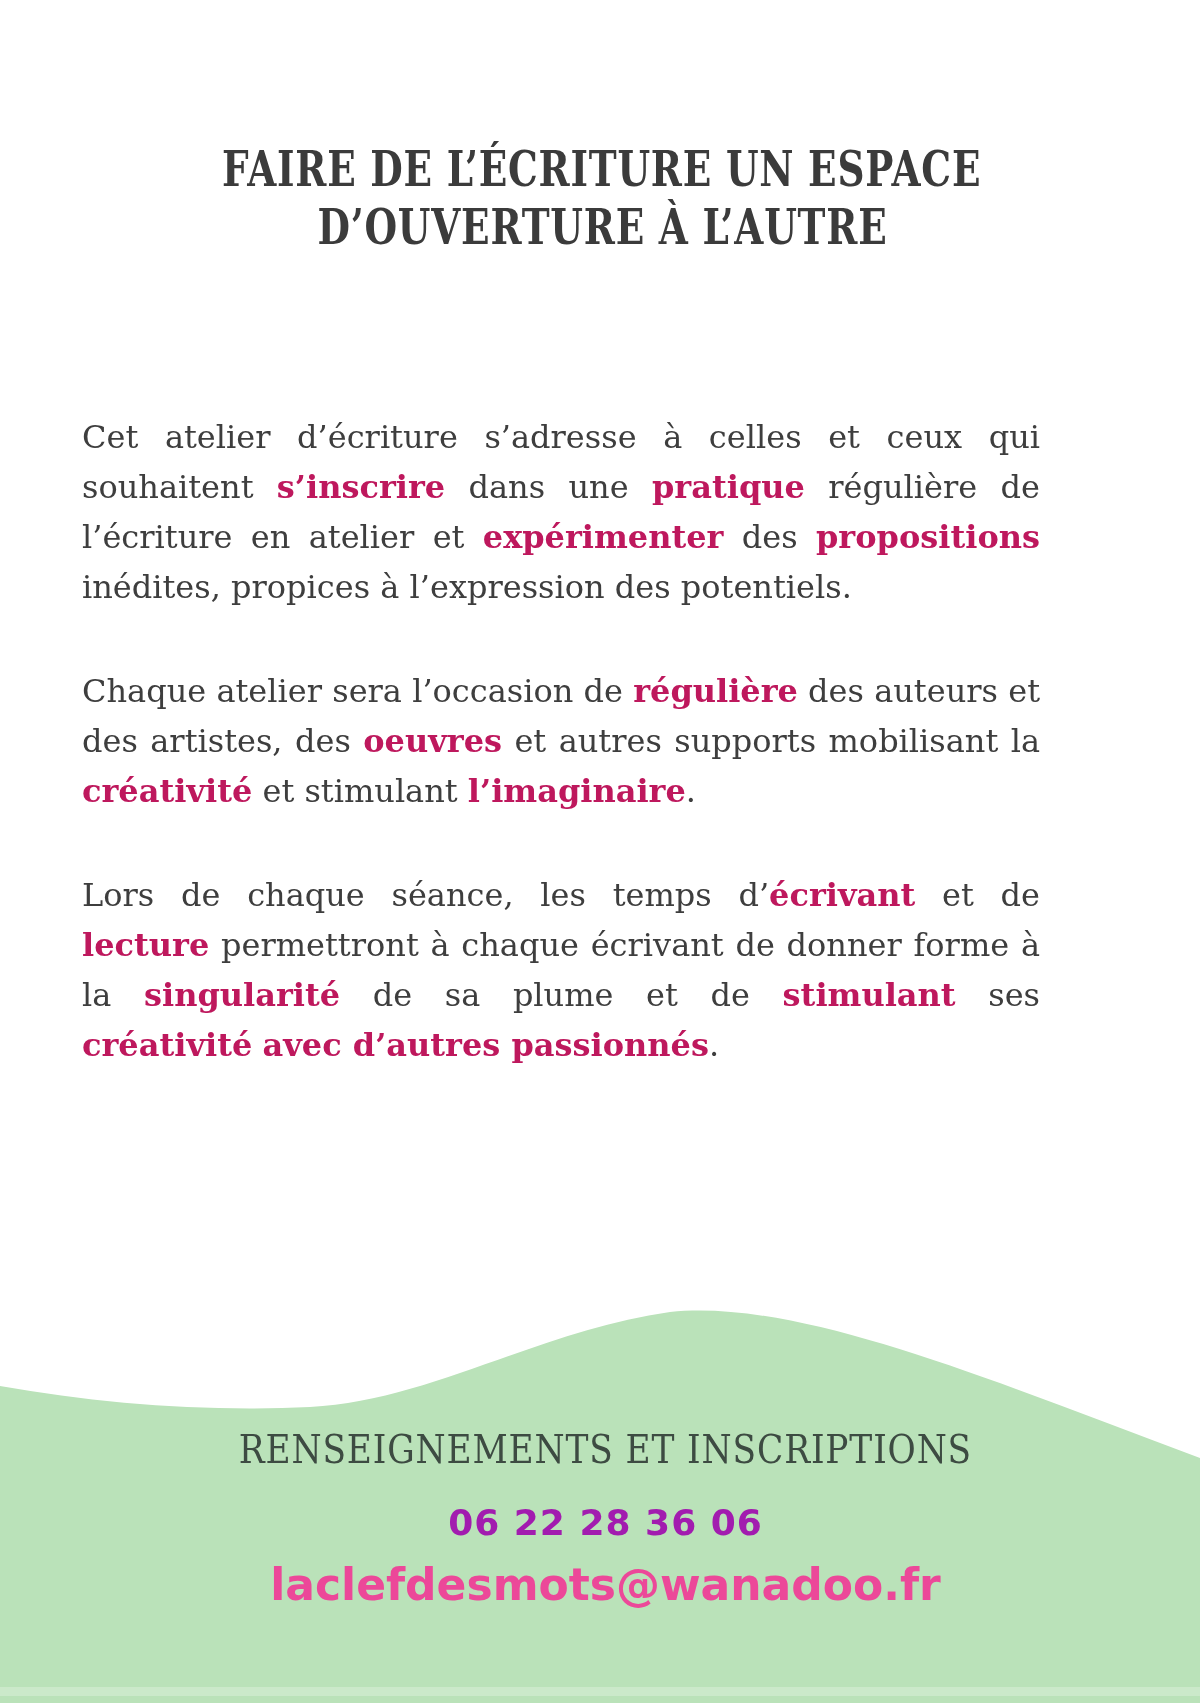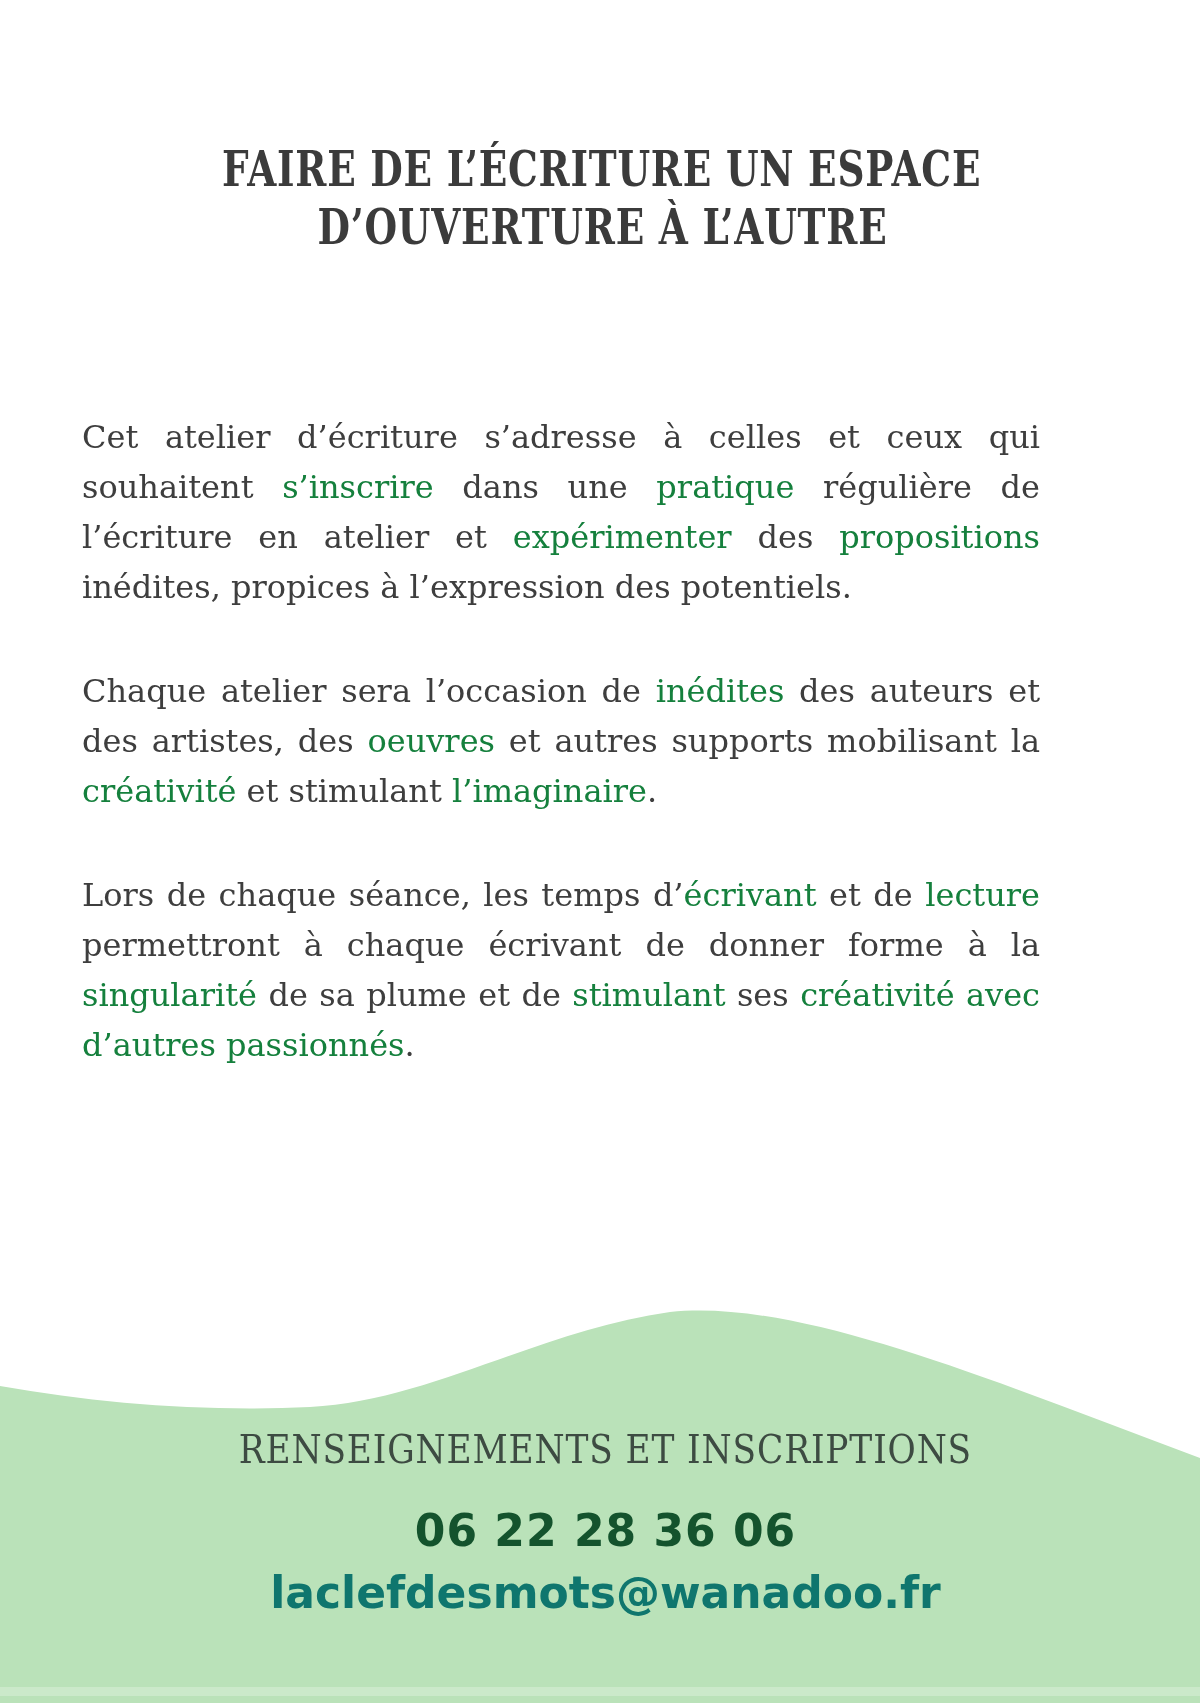--- a/index.html
+++ b/index.html
@@ -43,55 +43,55 @@
     top: 412px; left: 82px;
     width: 958px;
     color: #3e3e3e;
   }
   .body-block p {
     margin: 0 0 54px 0;
     font-size: 32px;
     line-height: 50px;
     text-align: justify;
   }
-  .body-block strong { font-weight: normal; color: #15803d; }
+  .body-block strong { font-weight: bold; color: #be185d; }
 
   
   .footer-block {
     position: absolute;
     left: 11px; right: 0;
     top: 1426px;
     text-align: center;
   }
   .footer-heading { line-height: 46px; white-space: nowrap; }
   .footer-heading > span {
     display: inline-block;
     font-size: 40px;
     letter-spacing: 1px;
     color: #3d4b42;
     transform: scaleX(0.86);
     transform-origin: 50% 50%;
     white-space: nowrap;
   }
   .footer-phone {
-    margin-top: 24px;
+    margin-top: 16px;
     font-family: "DejaVu Sans", sans-serif;
     font-weight: bold;
-    font-size: 44px;
+    font-size: 36px;
     line-height: 52px;
     letter-spacing: 1px;
-    color: #14532d;
+    color: #a21caf;
   }
   .footer-email {
     margin-top: 10px;
     font-family: "DejaVu Sans", sans-serif;
     font-weight: bold;
     font-size: 44px;
     line-height: 52px;
-    color: #0f766e;
+    color: #ec4899;
   }
 </style>
 </head>
 <body>
 
 <div class="page">
 
   <svg class="wave-svg" viewBox="0 0 1200 1703" preserveAspectRatio="none" aria-hidden="true">
     <path d="M0 1386 C100 1404 210 1412 310 1407 C430 1401 540 1330 670 1312 C800 1298 1000 1384 1200 1458 L1200 1703 L0 1703 Z" fill="#bae2b9"></path>
     <rect x="0" y="1687" width="1200" height="9" fill="#ffffff" fill-opacity="0.25"></rect>
@@ -105,21 +105,21 @@
       </div>
       <div class="title-line">
         <span>D’OUVERTURE À L’AUTRE</span>
       </div>
     </header>
 
     <main class="body-block">
 
       <p><span>Cet atelier d’écriture s’adresse à celles et ceux qui souhaitent </span><strong>s’inscrire</strong><span> dans une </span><strong>pratique</strong><span> régulière de l’écriture en atelier et </span><strong>expérimenter</strong><span> des </span><strong>propositions</strong><span> inédites, propices à l’expression des potentiels.</span></p>
 
-      <p><span>Chaque atelier sera l’occasion de </span><strong>inédites</strong><span> des auteurs et des artistes, des </span><strong>oeuvres</strong><span> et autres supports mobilisant la </span><strong>créativité</strong><span> et stimulant </span><strong>l’imaginaire</strong><span>.</span></p>
+      <p><span>Chaque atelier sera l’occasion de </span><strong>régulière</strong><span> des auteurs et des artistes, des </span><strong>oeuvres</strong><span> et autres supports mobilisant la </span><strong>créativité</strong><span> et stimulant </span><strong>l’imaginaire</strong><span>.</span></p>
 
       <p><span>Lors de chaque séance, les temps d’</span><strong>écrivant</strong><span> et de </span><strong>lecture</strong><span> permettront à chaque écrivant de donner forme à la </span><strong>singularité</strong><span> de sa plume et de </span><strong>stimulant</strong><span> ses </span><strong>créativité</strong><span> </span><strong>avec d’autres passionnés</strong><span>.</span></p>
 
     </main>
 
     <footer class="footer-block">
       <div class="footer-heading">
         <span>RENSEIGNEMENTS ET INSCRIPTIONS</span>
       </div>
       <div class="footer-phone">06 22 28 36 06</div>

